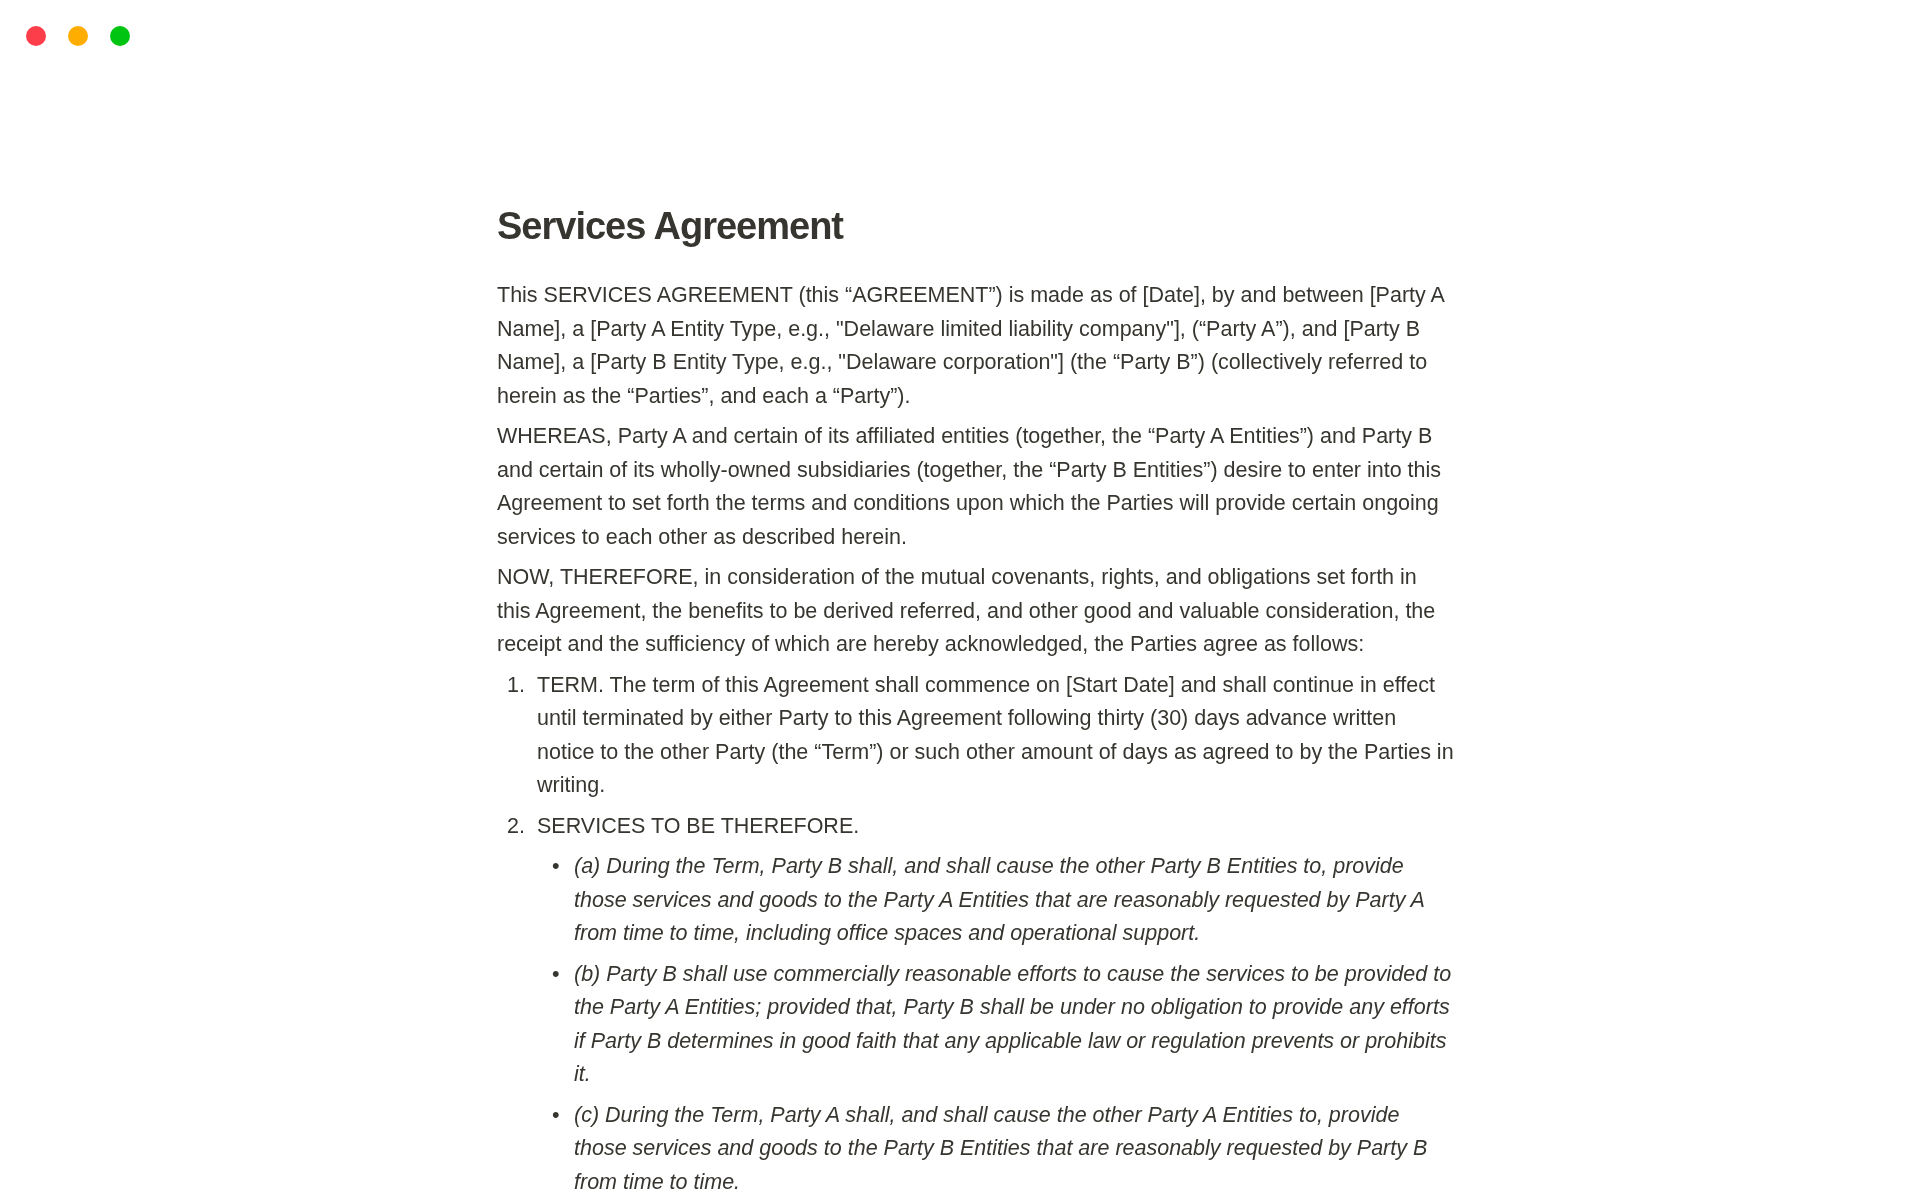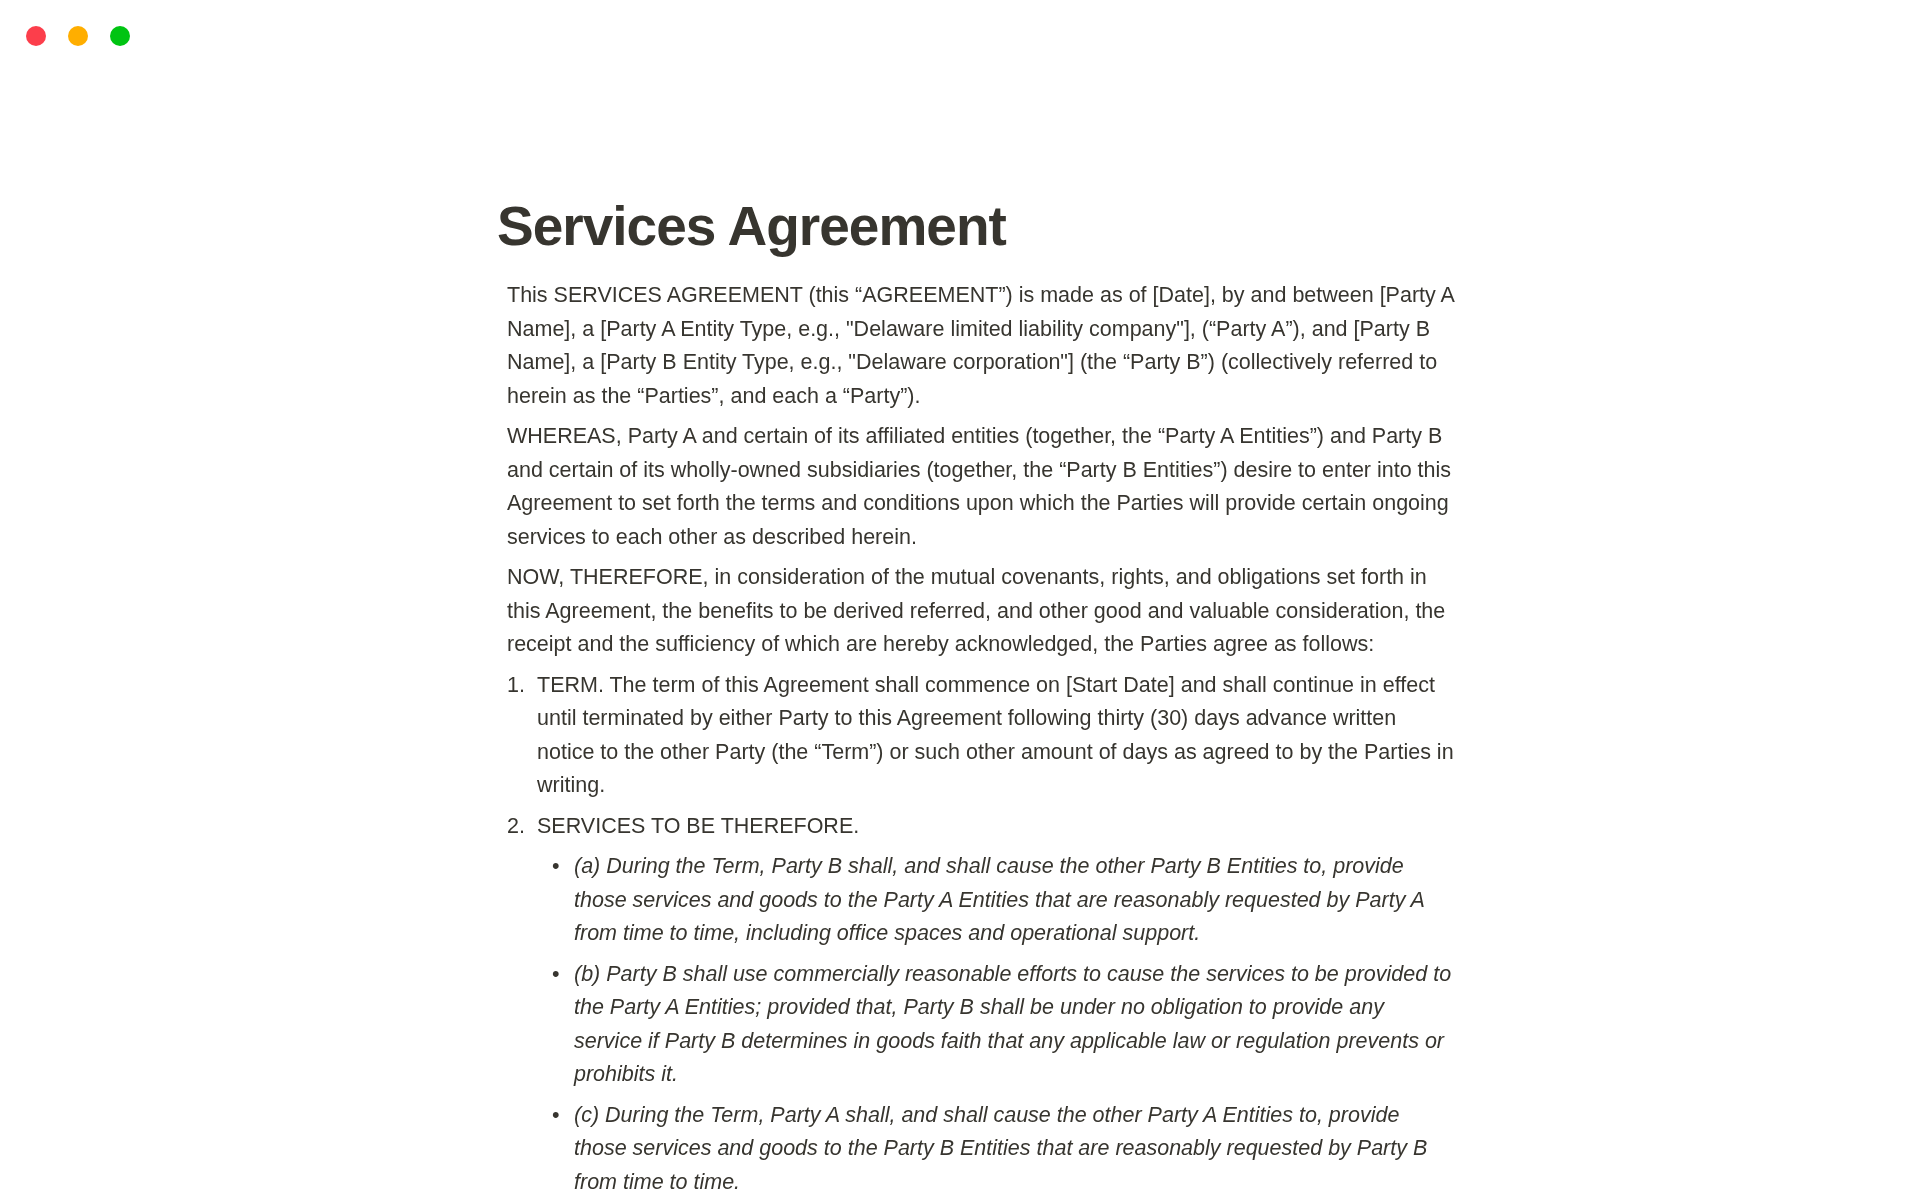--- a/index.html
+++ b/index.html
@@ -29,28 +29,28 @@
 
   .page { position: absolute; top: 0; left: 0; right: 0; bottom: 0; }
   .content {
     width: 958px;
     margin-left: 497px;
     padding-top: 193px;
     font-size: 21.5px;
     line-height: 33.5px;
   }
   h1.doc-title {
-    font-size: 55px;
+    font-size: 38px;
     line-height: 66px;
     font-weight: 700;
     letter-spacing: -1px;
     margin: 0 0 20px 0;
     color: #37352f;
   }
-  p.doc-para { margin: 0 0 7px 10px; }
+  p.doc-para { margin: 0 0 7px 0; }
 
   .olist { margin: 0; }
   .oli { display: flex; align-items: flex-start; margin: 0 0 7px 0; }
   .oli .num { flex: 0 0 30px; margin-left: 10px; }
   .oli .litext { flex: 1; }
   .oli .lead { font-weight: 400; }
 
   .bullets { margin: 0; }
   .bli { display: flex; align-items: flex-start; margin: 0 0 7px 0; }
   .bli .dot { flex: 0 0 22px; margin-left: 55px; }
@@ -94,21 +94,21 @@
 
         <div class="bullets">
 
           <div class="bli">
             <span class="dot">•</span>
             <span class="btext">(a) During the Term, Party B shall, and shall cause the other Party B Entities to, provide those services and goods to the Party A Entities that are reasonably requested by Party A from time to time, including office spaces and operational support.</span>
           </div>
 
           <div class="bli">
             <span class="dot">•</span>
-            <span class="btext">(b) Party B shall use commercially reasonable efforts to cause the services to be provided to the Party A Entities; provided that, Party B shall be under no obligation to provide any service if Party B determines in goods faith that any applicable law or regulation prevents or prohibits it.</span>
+            <span class="btext">(b) Party B shall use commercially reasonable efforts to cause the services to be provided to the Party A Entities; provided that, Party B shall be under no obligation to provide any efforts if Party B determines in good faith that any applicable law or regulation prevents or prohibits it.</span>
           </div>
 
           <div class="bli">
             <span class="dot">•</span>
             <span class="btext">(c) During the Term, Party A shall, and shall cause the other Party A Entities to, provide those services and goods to the Party B Entities that are reasonably requested by Party B from time to time.</span>
           </div>
 
         </div>
       </div>
 

